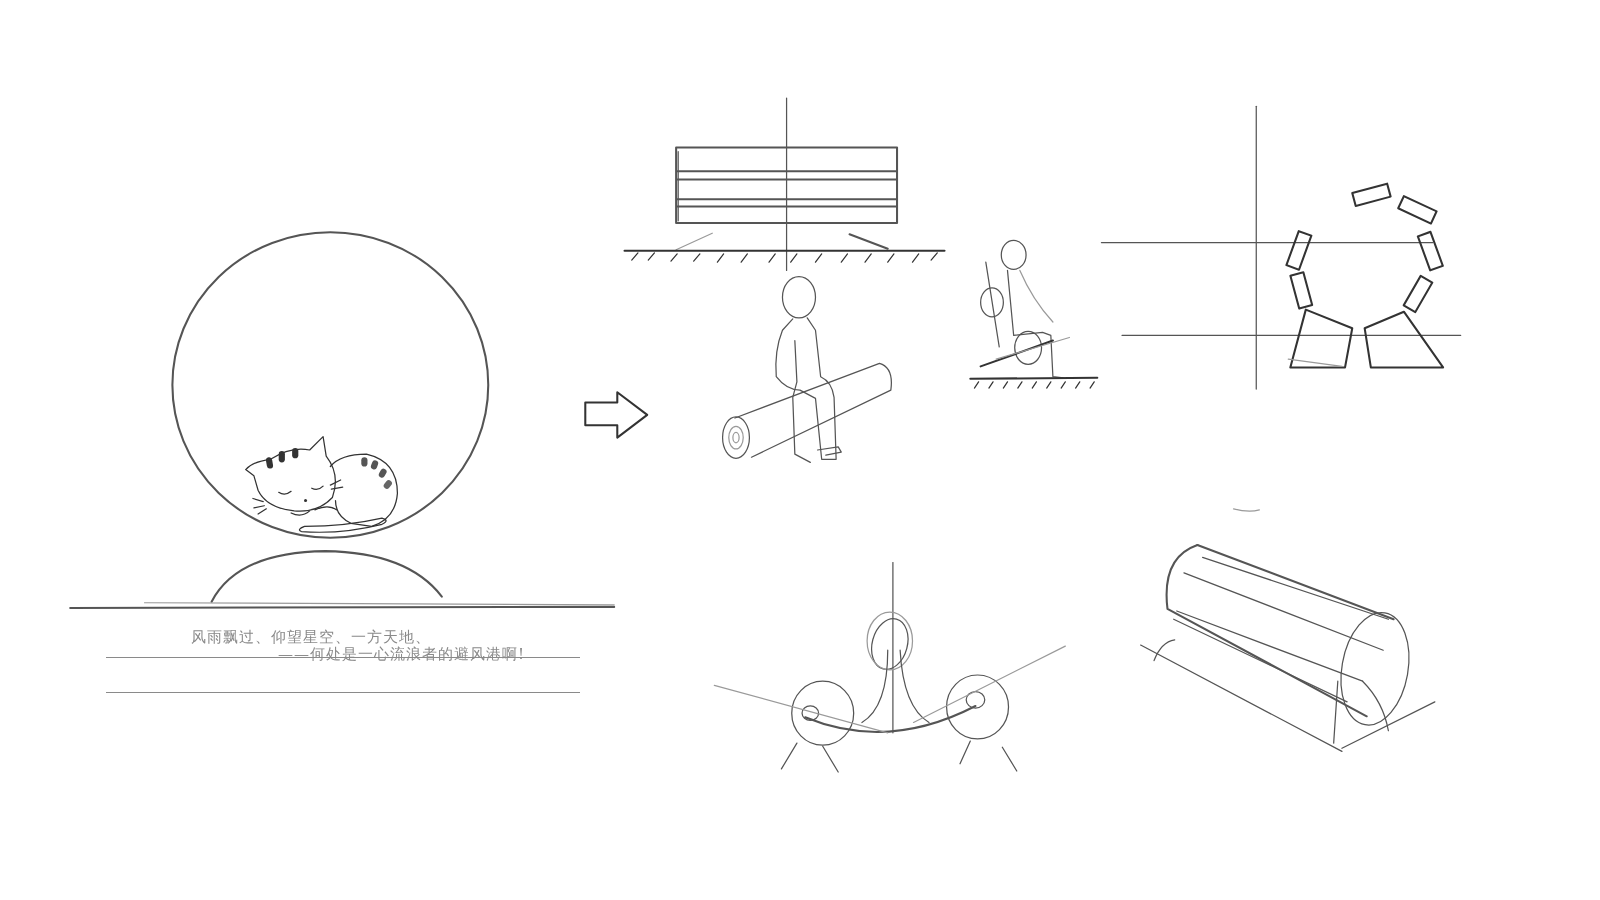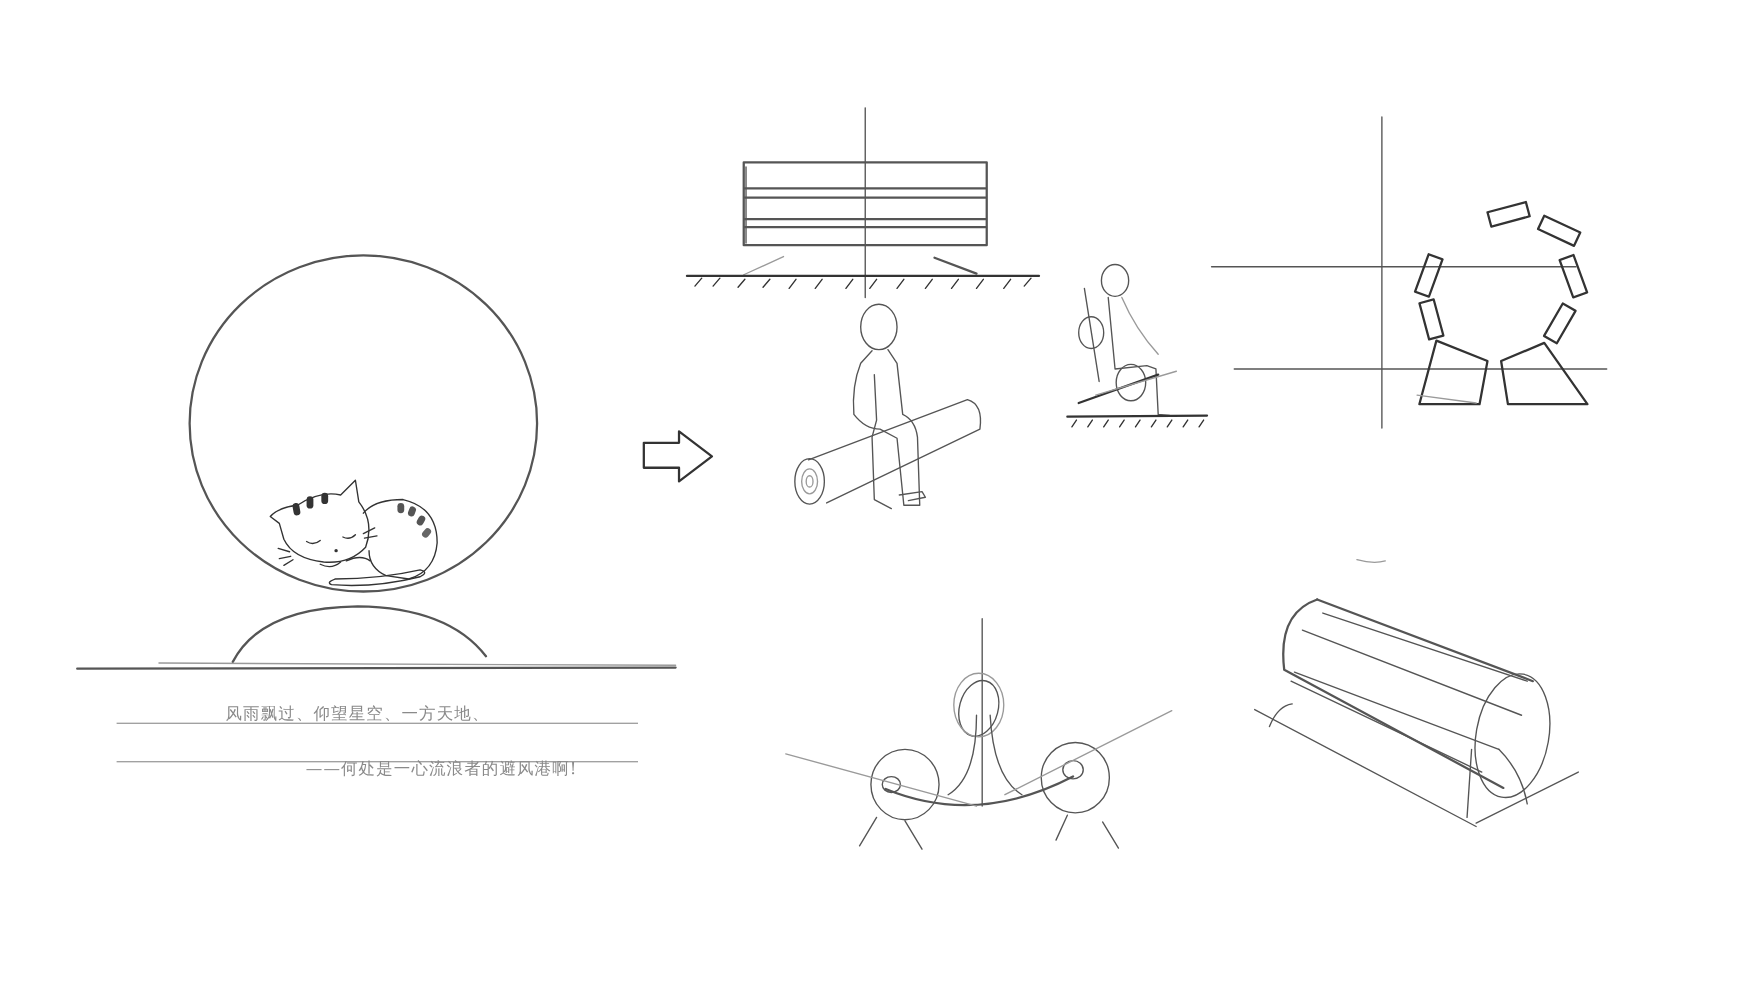--- a/index.html
+++ b/index.html
@@ -156,16 +156,16 @@
     <path class="stroke thin" d="M1140 592 L 1320 660"></path>
     <path class="stroke thin" d="M1137 600 L 1305 680"></path>
     <path class="stroke thin" d="M1105 625 L 1300 728"></path>
     <path class="stroke thin" d="M1118 640 Q 1125 622 1138 620"></path>
     <path class="stroke thin" d="M1300 725 L 1390 680"></path>
     <path class="stroke thin" d="M1320 660 Q 1340 680 1345 708"></path>
     <path class="stroke thin" d="M1296 660 L 1292 720"></path>
   </g>
 </svg>
 
-<div class="caption" style="left:205px; top:628px;margin-top:12px;">风雨飘过、仰望星空、一方天地、</div>
+<div class="caption" style="left:191px; top:628px;">风雨飘过、仰望星空、一方天地、</div>
 <div class="caption-line" style="left:106px; top:657px; width:474px;"></div>
-<div class="caption" style="left:278px; top:690px;">——何处是一心流浪者的避风港啊!</div>
+<div class="caption" style="left:278px; top:645px;">——何处是一心流浪者的避风港啊!</div>
 <div class="caption-line" style="left:106px; top:692px; width:474px;"></div>
 
 </body></html>

